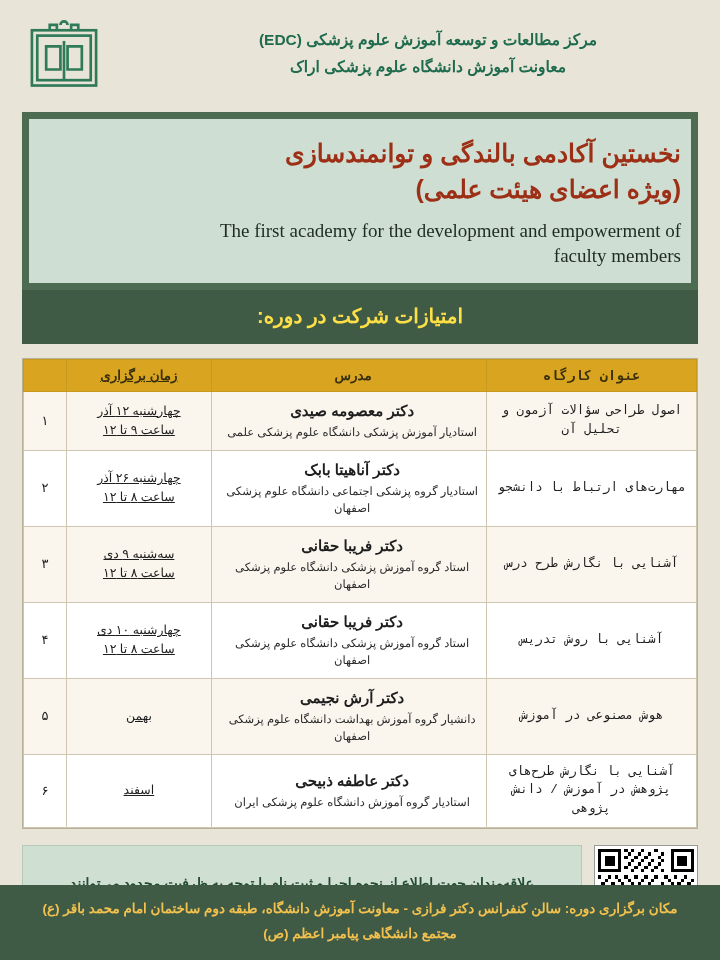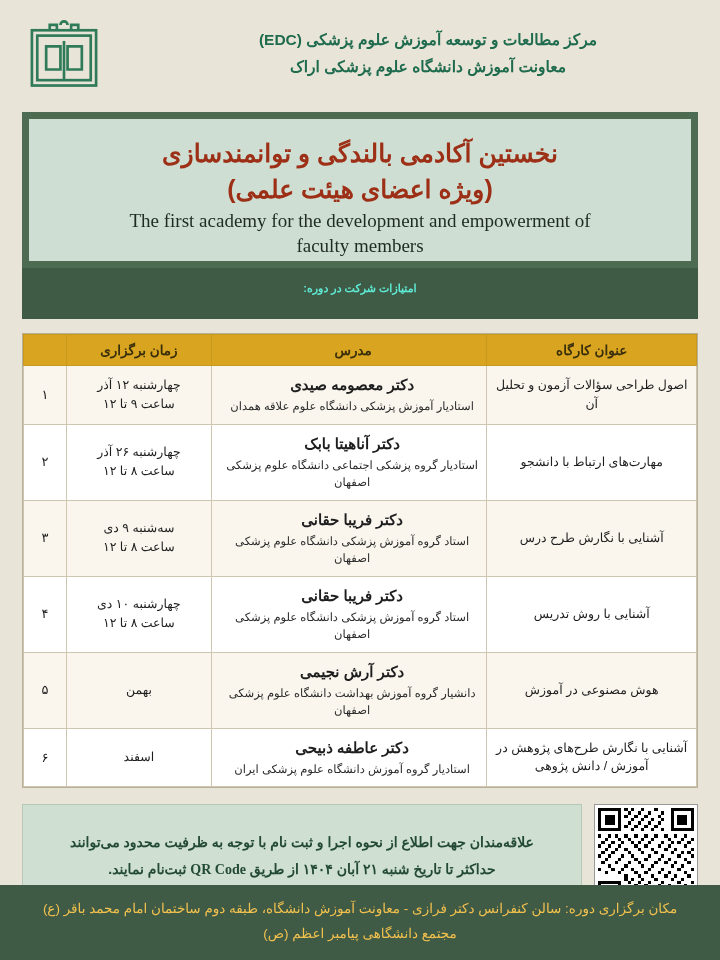--- a/index.html
+++ b/index.html
@@ -51,51 +51,51 @@
     font-size: 15.5px;
     line-height: 1.75;
     letter-spacing: 0;
   }
 
   
   .title-block {
     margin: 8px 22px 0 22px;
     background: #cfded2;
     border: 7px solid #4c6b50;
-    padding: 16px 10px 2px 10px;
-    text-align: center;
+    padding: 16px 10px 14px 10px;
+    text-align: right;
   }
   .title-fa {
     color: #9c2f16;
     font-weight: bold;
     font-size: 25px;
     line-height: 1.45;
   }
   .title-en {
+    margin-top: 10px;
     color: #1f2b22;
     font-family: "Liberation Serif", serif;
     font-size: 19px;
     line-height: 1.35;
     direction: ltr;
   }
 
   
   .benefits {
     margin: 0 22px;
     background: #3f5a45;
     color: #ffffff;
     text-align: center;
     padding: 12px 8px 14px 8px;
     border: 2px solid #3f5a45;
   }
   .benefits-title {
-    color: #5eead4;
-    font-weight: bold;
-    font-size: 11px;
-    margin-bottom: 8px;
+    color: #fde047;
+    font-weight: bold;
+    font-size: 20px;
   }
   .benefits-sub {
     color: #ffffff;
     font-weight: bold;
     font-size: 15px;
     line-height: 1.5;
   }
 
   
   .table-wrap {
@@ -120,23 +120,23 @@
     padding: 8px 6px;
     font-size: 12.5px;
     color: #1e1e1e;
     text-align: center;
     vertical-align: middle;
     line-height: 1.5;
   }
   tbody tr:nth-child(odd) td { background: #faf6ee; }
   tbody tr:nth-child(even) td { background: #ffffff; }
   .col-num { width: 34px; font-size: 13px; }
-  .col-title { width: 31%; }
+  .col-title { width: 31%; font-family: Liberation Mono, monospace; }
   .col-teacher { width: 40%; padding-left: 12px; }
-  .col-time { width: 21%; }
+  .col-time { width: 21%; text-decoration: underline; }
   .teacher-name {
     font-weight: bold;
     font-size: 15px;
     display: block;
     margin-bottom: 2px;
   }
   .teacher-aff {
     display: block;
     font-size: 11.5px;
     color: #2a2a2a;
@@ -183,21 +183,21 @@
   
   .footer {
     position: absolute;
     left: 0;
     right: 0;
     bottom: 0;
     background: #3f5a45;
     color: #f2c14e;
     text-align: center;
     padding: 12px 14px 14px 14px;
-    font-weight: normal;
+    font-weight: bold;
     font-size: 13.5px;
     line-height: 1.8;
     box-sizing: border-box;
   }
 </style>
 </head>
 <body>
 
 <div class="poster">
 
@@ -243,21 +243,21 @@
           <th class="col-teacher">مدرس</th>
           <th class="col-time">زمان برگزاری</th>
           <th class="col-num"></th>
         </tr>
       </thead>
       <tbody>
         <tr>
           <td class="col-title">اصول طراحی سؤالات آزمون و تحلیل آن</td>
           <td class="col-teacher">
             <span class="teacher-name">دکتر معصومه صیدی</span>
-            <span class="teacher-aff">استادیار آموزش پزشکی دانشگاه علوم علاقه همدان</span>
+            <span class="teacher-aff">استادیار آموزش پزشکی دانشگاه علوم پزشکی علمی</span>
           </td>
           <td class="col-time">
             <span class="time-l1">چهارشنبه ۱۲ آذر</span>
             <span class="time-l2">ساعت ۹ تا ۱۲</span>
           </td>
           <td class="col-num">۱</td>
         </tr>
         <tr>
           <td class="col-title">مهارت‌های ارتباط با دانشجو</td>
           <td class="col-teacher">

